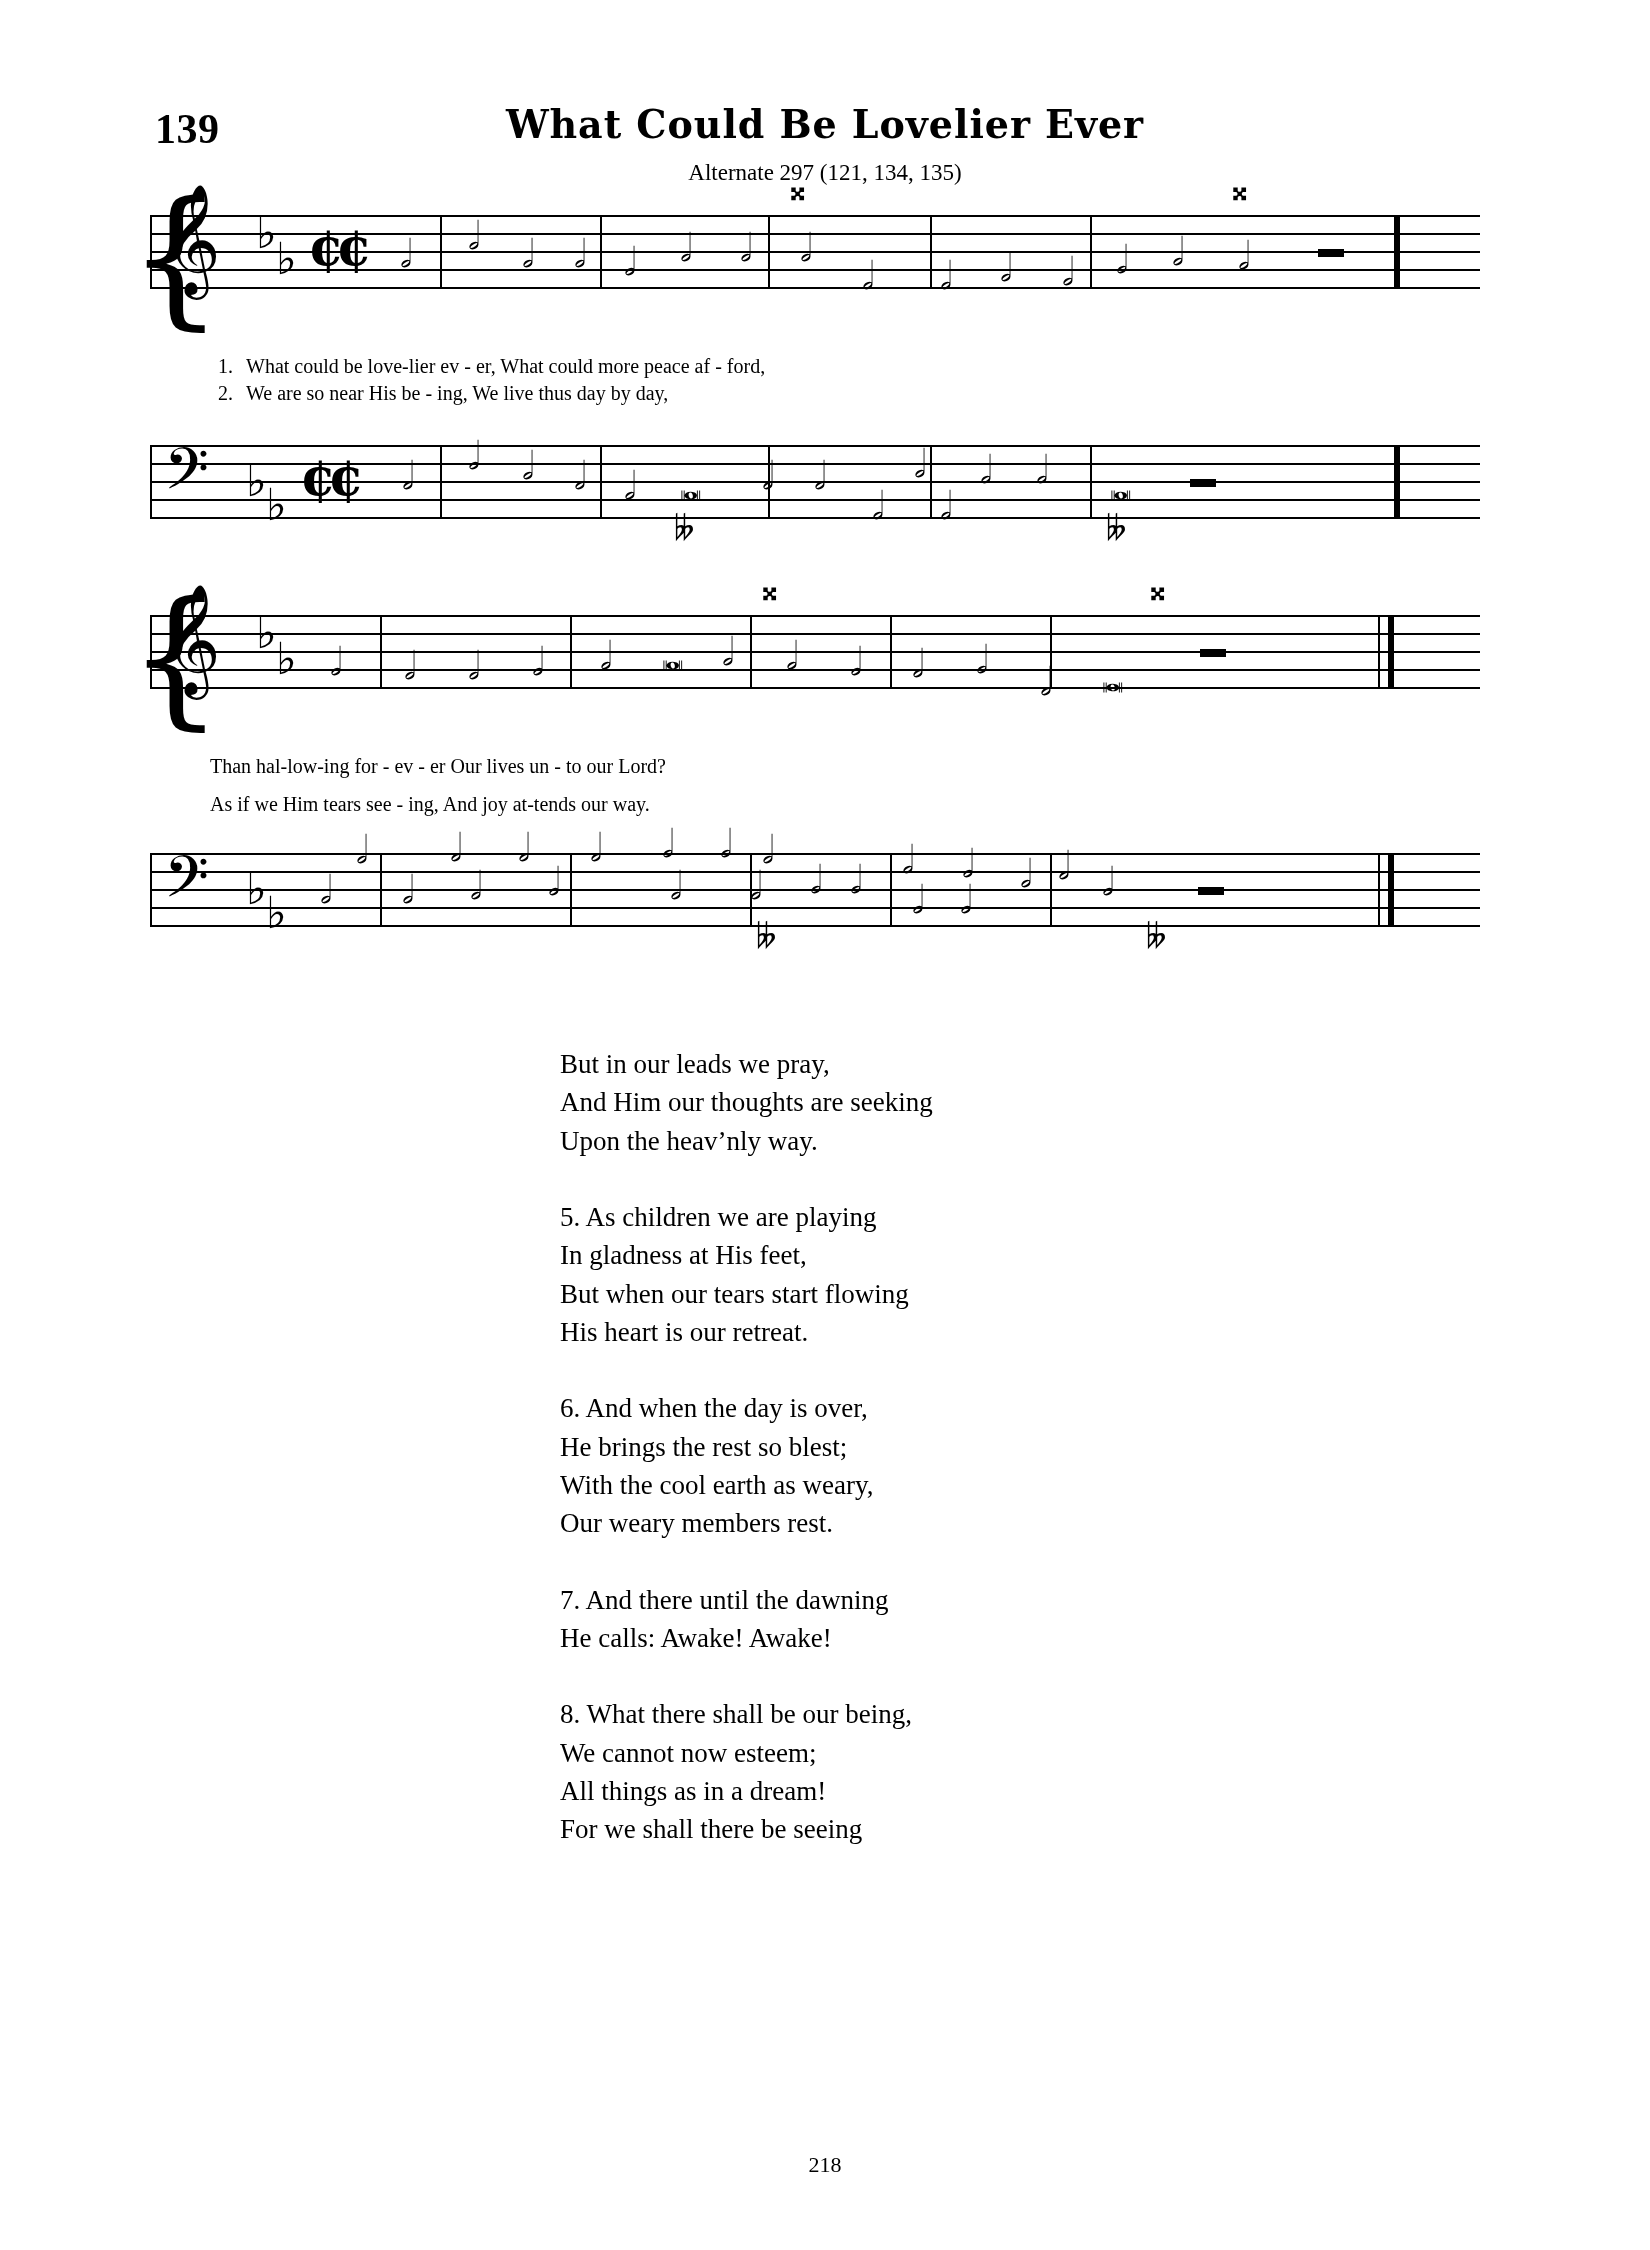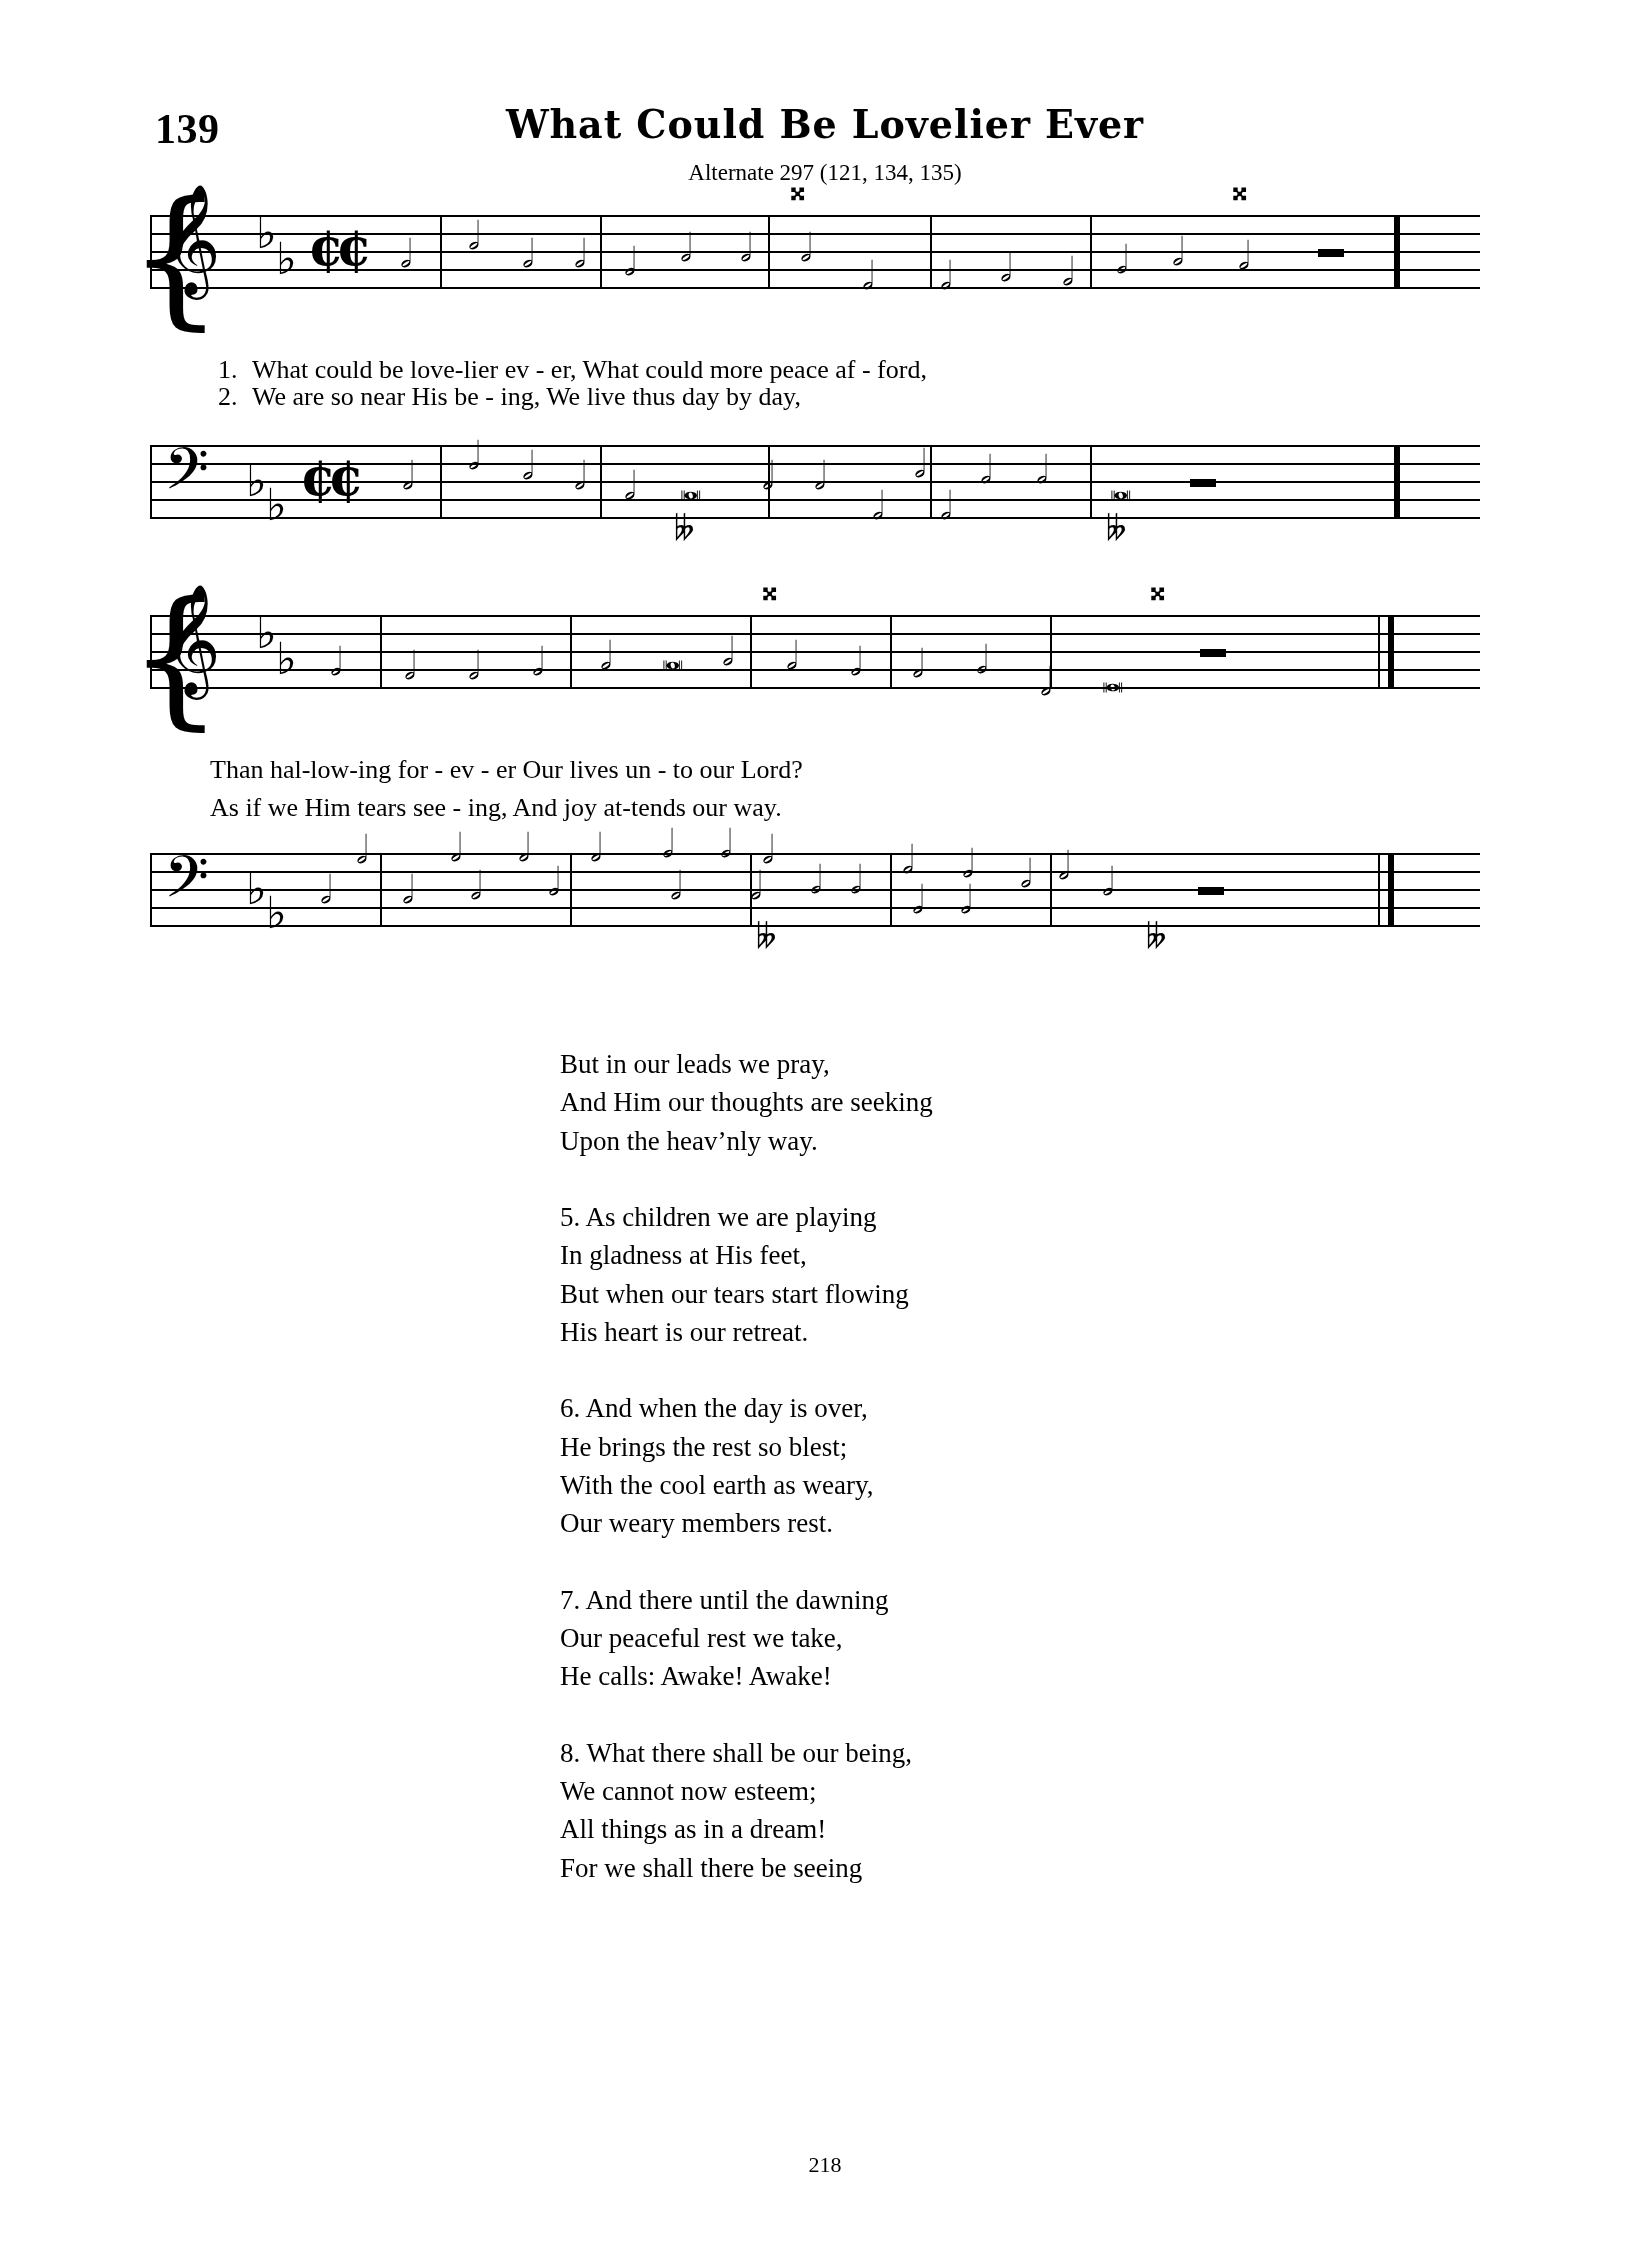--- a/index.html
+++ b/index.html
@@ -142,21 +142,21 @@
     position: absolute;
     width: 26px;
     height: 8px;
     background: #000;
   }
 
   
   .lyric-line {
     position: absolute;
     font-family: "Liberation Serif", serif;
-    font-size: 26px;
+    font-size: 20px;
     white-space: nowrap;
   }
 
   
   .verses {
     position: absolute;
     left: 560px;
     top: 1045px;
     width: 700px;
   }
@@ -411,21 +411,20 @@
 
     <div class="verse">
       <span class="l">6. And when the day is over,</span>
       <span class="l">He brings the rest so blest;</span>
       <span class="l">With the cool earth as weary,</span>
       <span class="l">Our weary members rest.</span>
     </div>
 
     <div class="verse">
       <span class="l">7. And there until the dawning</span>
-      <span class="l">Our peaceful rest we take,</span>
       <span class="l">He calls: Awake! Awake!</span>
     </div>
 
     <div class="verse">
       <span class="l">8. What there shall be our being,</span>
       <span class="l">We cannot now esteem;</span>
       <span class="l">All things as in a dream!</span>
       <span class="l">For we shall there be seeing</span>
     </div>
 

